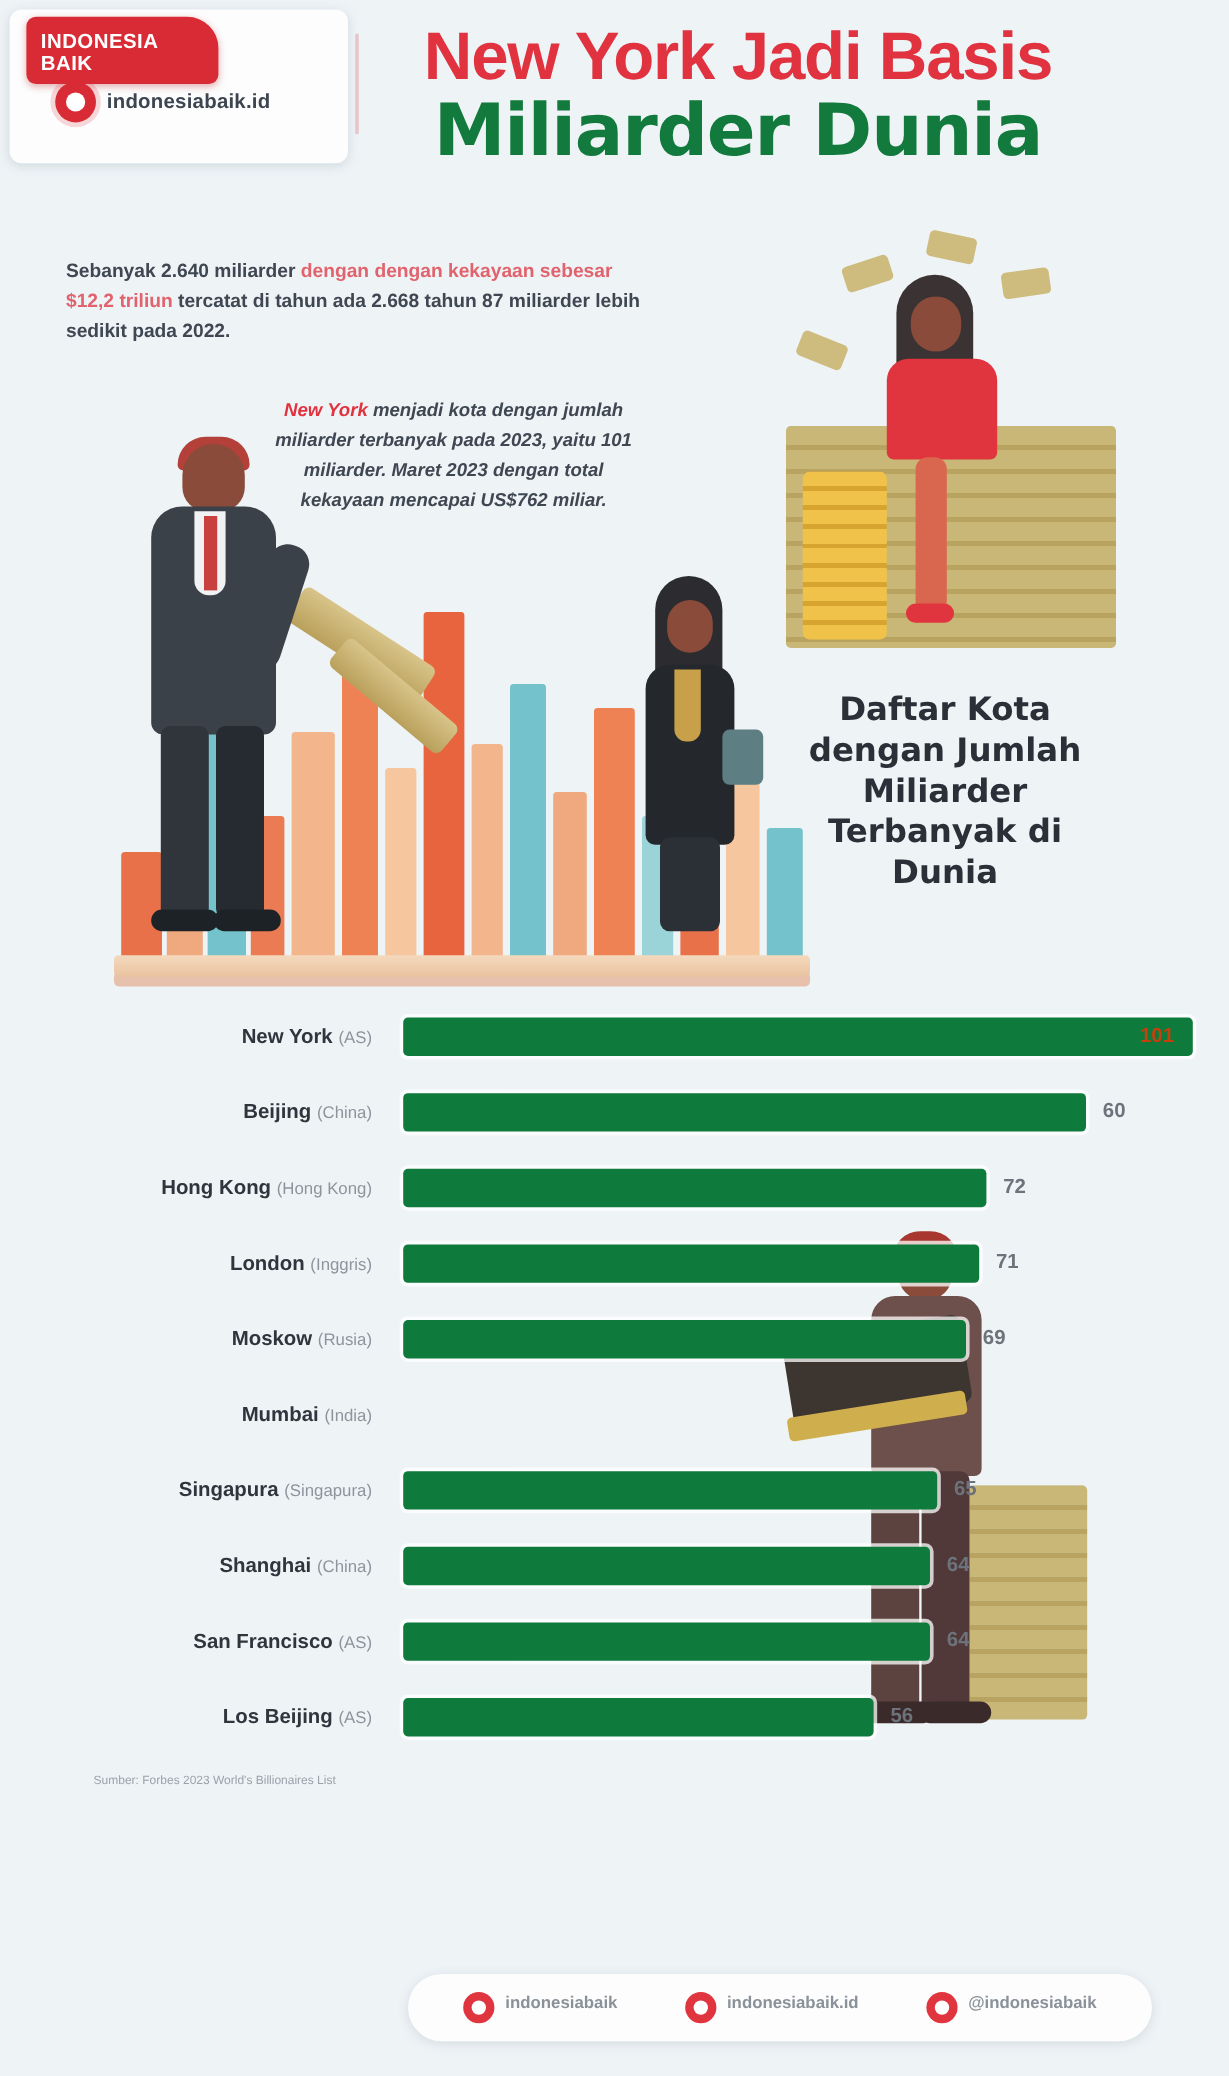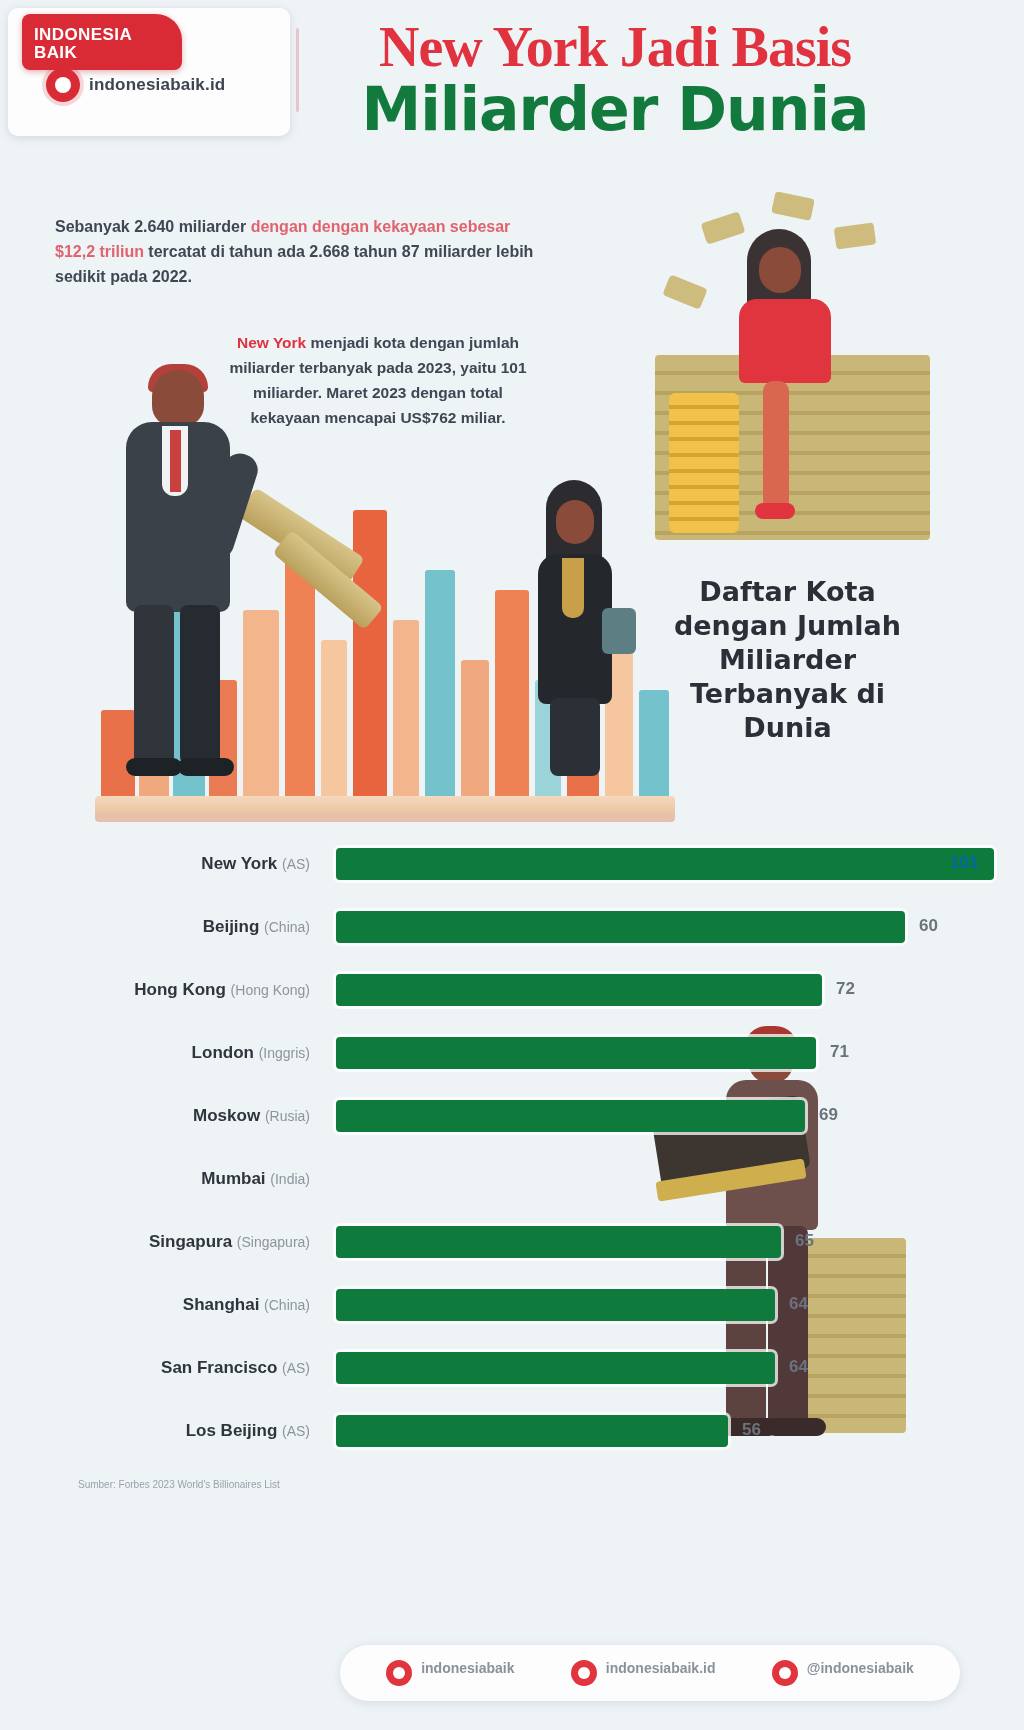--- a/index.html
+++ b/index.html
@@ -42,38 +42,39 @@
   .logo-sep{
     position:absolute; left:296px; top:28px; width:3px; height:84px;
     background:rgba(217,43,53,.22); border-radius:2px;
   }
 
   
   .title-wrap{ position:absolute; left:320px; top:18px; width:590px; text-align:center; }
   .title-l1{
     font-size:56px; font-weight:bold; color:#e0323f;
     letter-spacing:-1px; line-height:58px;
-    font-family:Liberation Serif, serif;
+    font-family:Liberation Sans, sans-serif;
   }
   .title-l2{
     font-size:60px; font-weight:bold; color:#127a3d;
     letter-spacing:-1px; line-height:66px;
     font-family:"DejaVu Sans", sans-serif;
   }
 
   
   .para1{
     position:absolute; left:55px; top:214px; width:492px;
     font-size:16px; line-height:25px; color:#3f4752; font-weight:600;
   }
   .para1 .hl{ color:#e0636d; }
   .para2{
     position:absolute; left:228px; top:330px; width:300px;
     font-size:15.5px; line-height:25px; color:#3f4752; font-weight:600;
     text-align:center;
+    font-style:italic;
   }
   .para2 .hl{ color:#e0323f; font-weight:bold; }
 
   
   .side-head{
     position:absolute; left:655px; top:575px; width:265px;
     text-align:center; font-size:27px; line-height:34px;
     font-weight:bold; color:#2b3038;
     font-family:"DejaVu Sans", sans-serif;
   }
@@ -150,21 +151,21 @@
   }
   .row-label .ctry{ font-weight:normal; color:#8d949c; font-size:14px; }
   .bar-track{ position:absolute; left:336px; right:10px; height:32px; }
   .bar{
     height:32px; background:#0e7a3c; border-radius:4px;
     box-shadow:0 0 0 3px rgba(255,255,255,.75);
   }
   .bar-val{
     position:absolute; top:5px; font-size:17px; font-weight:bold; color:#6c737b;
   }
-  .bar-val.inside{ color:#0369a1; }
+  .bar-val.inside{ color:#c2410c; }
 
   
   .source{
     position:absolute; left:78px; top:1478px; width:220px;
     font-size:10px; line-height:14px; color:#9aa2aa;
   }
   .footer{
     position:absolute; left:340px; top:1645px; width:620px; height:56px;
     background:#fdfdfd; border-radius:28px;
     box-shadow:0 2px 10px rgba(80,100,120,.16);

